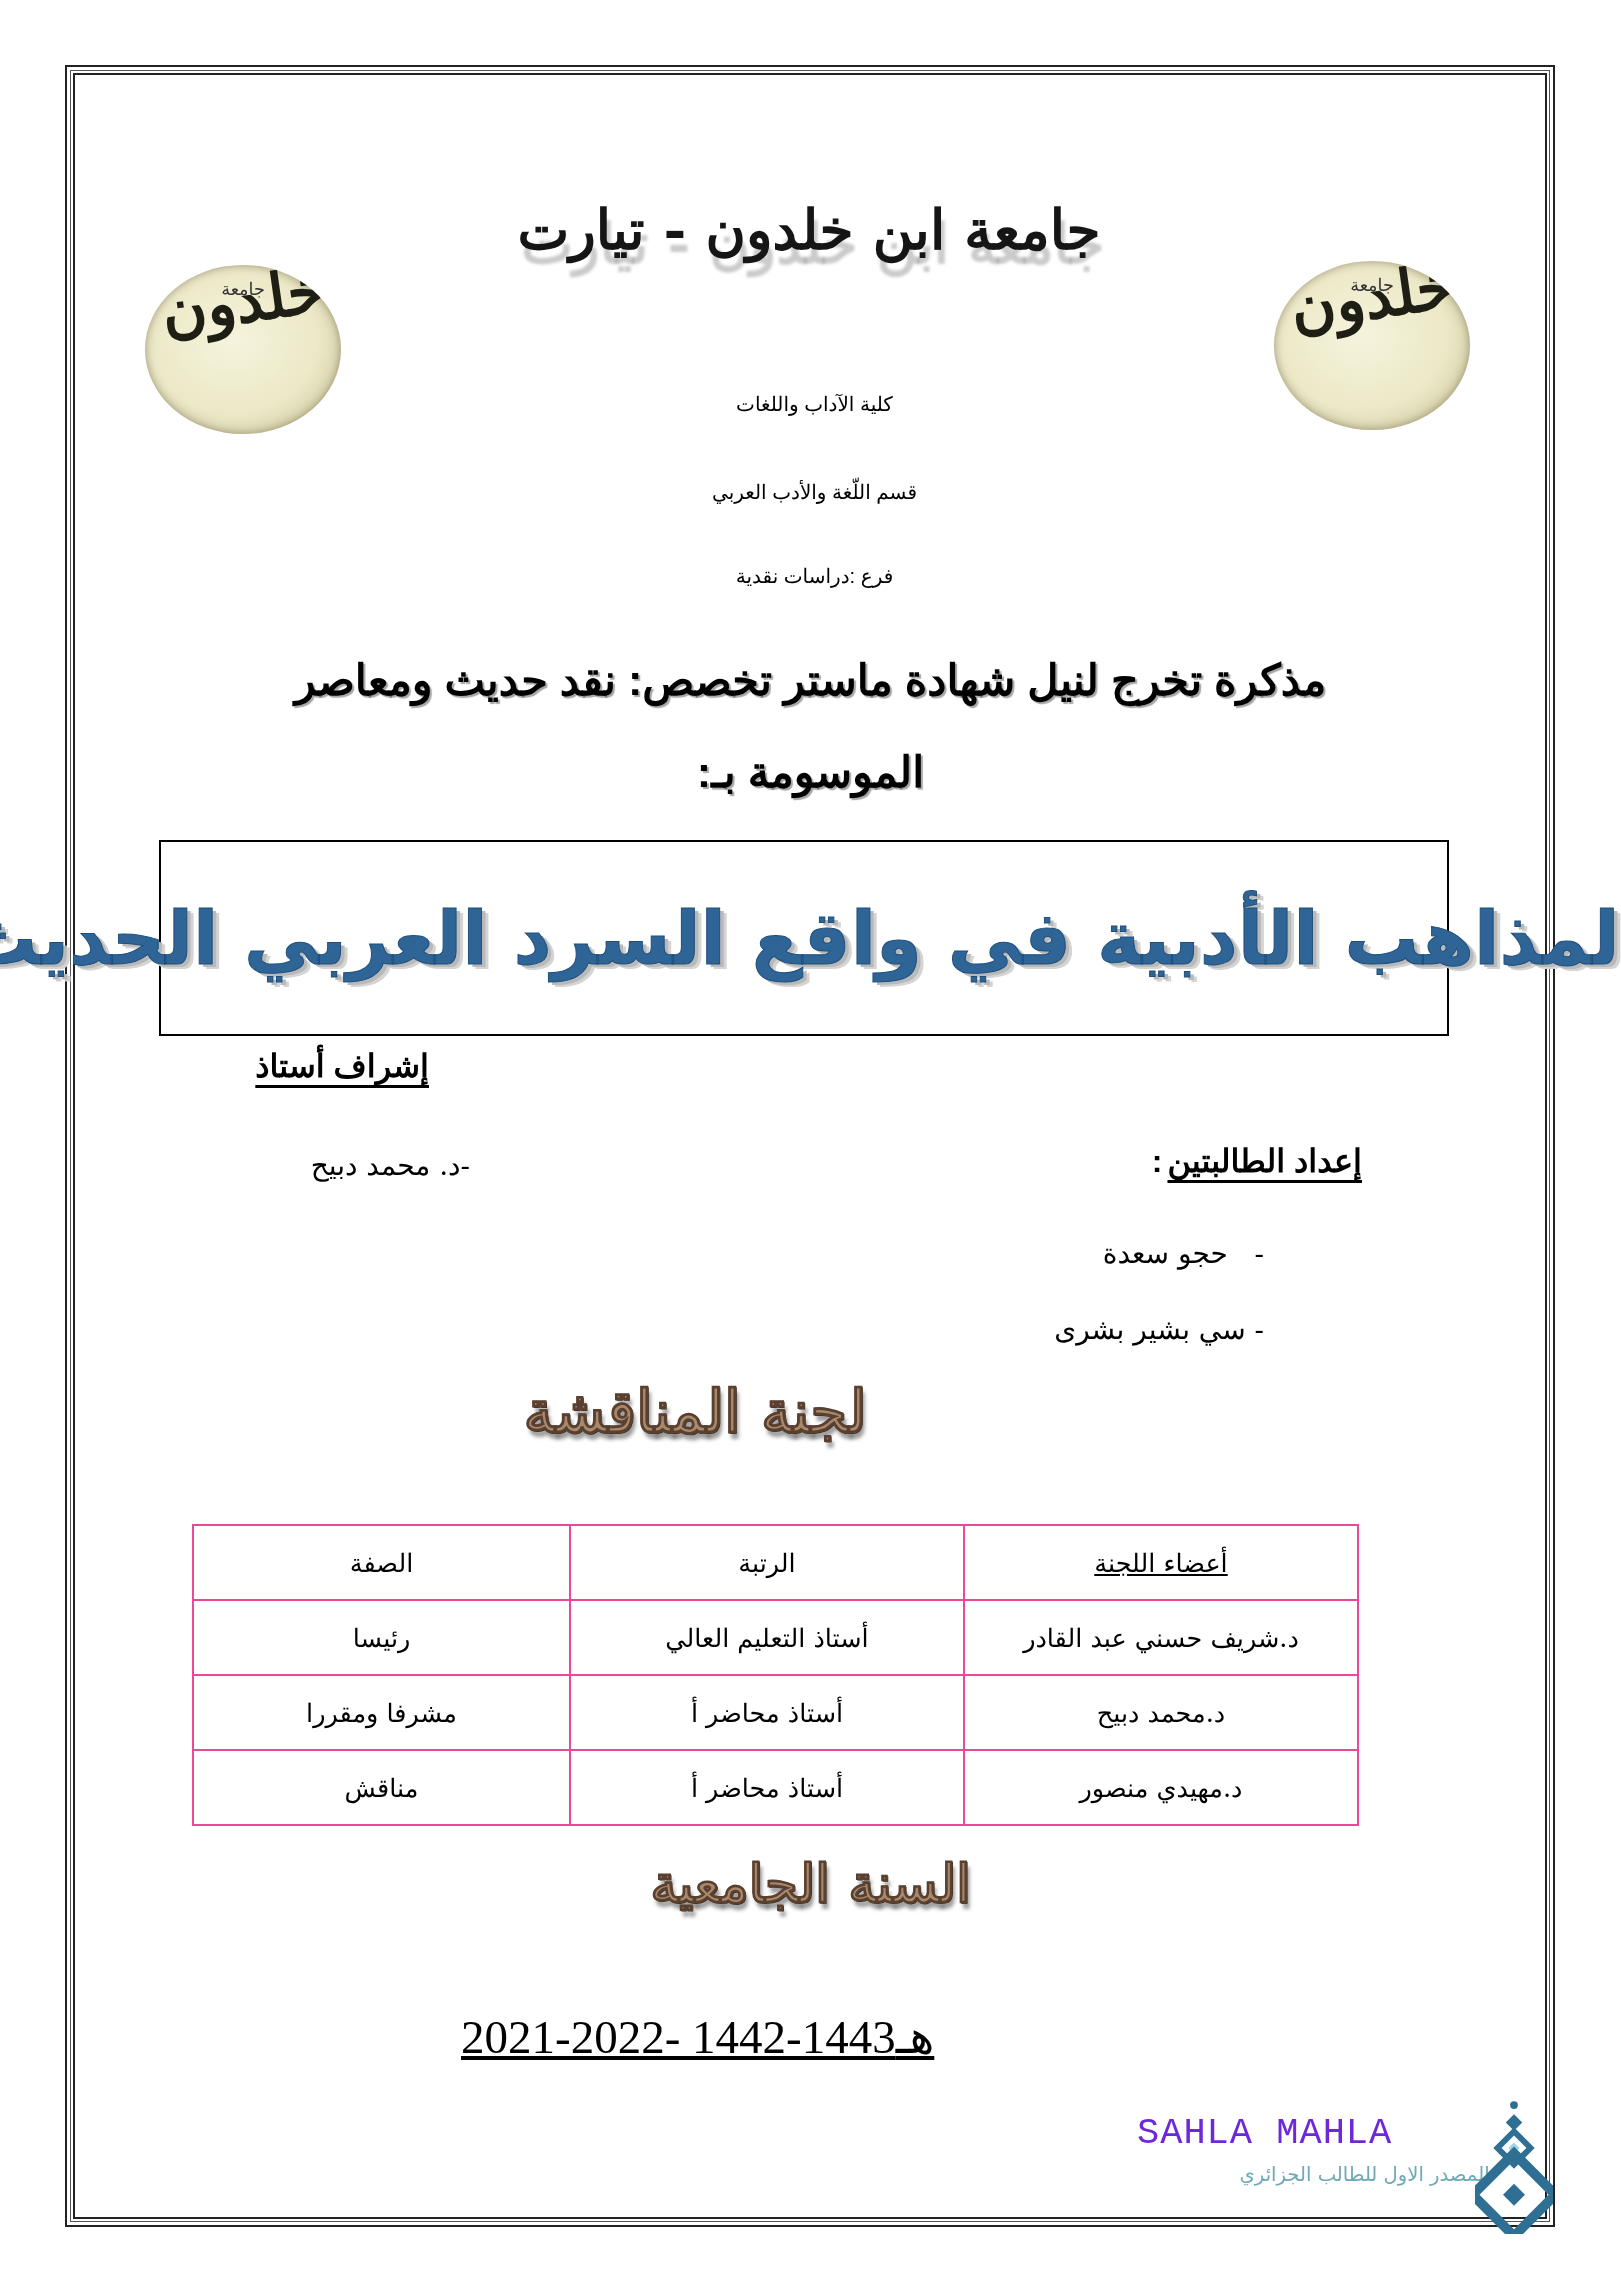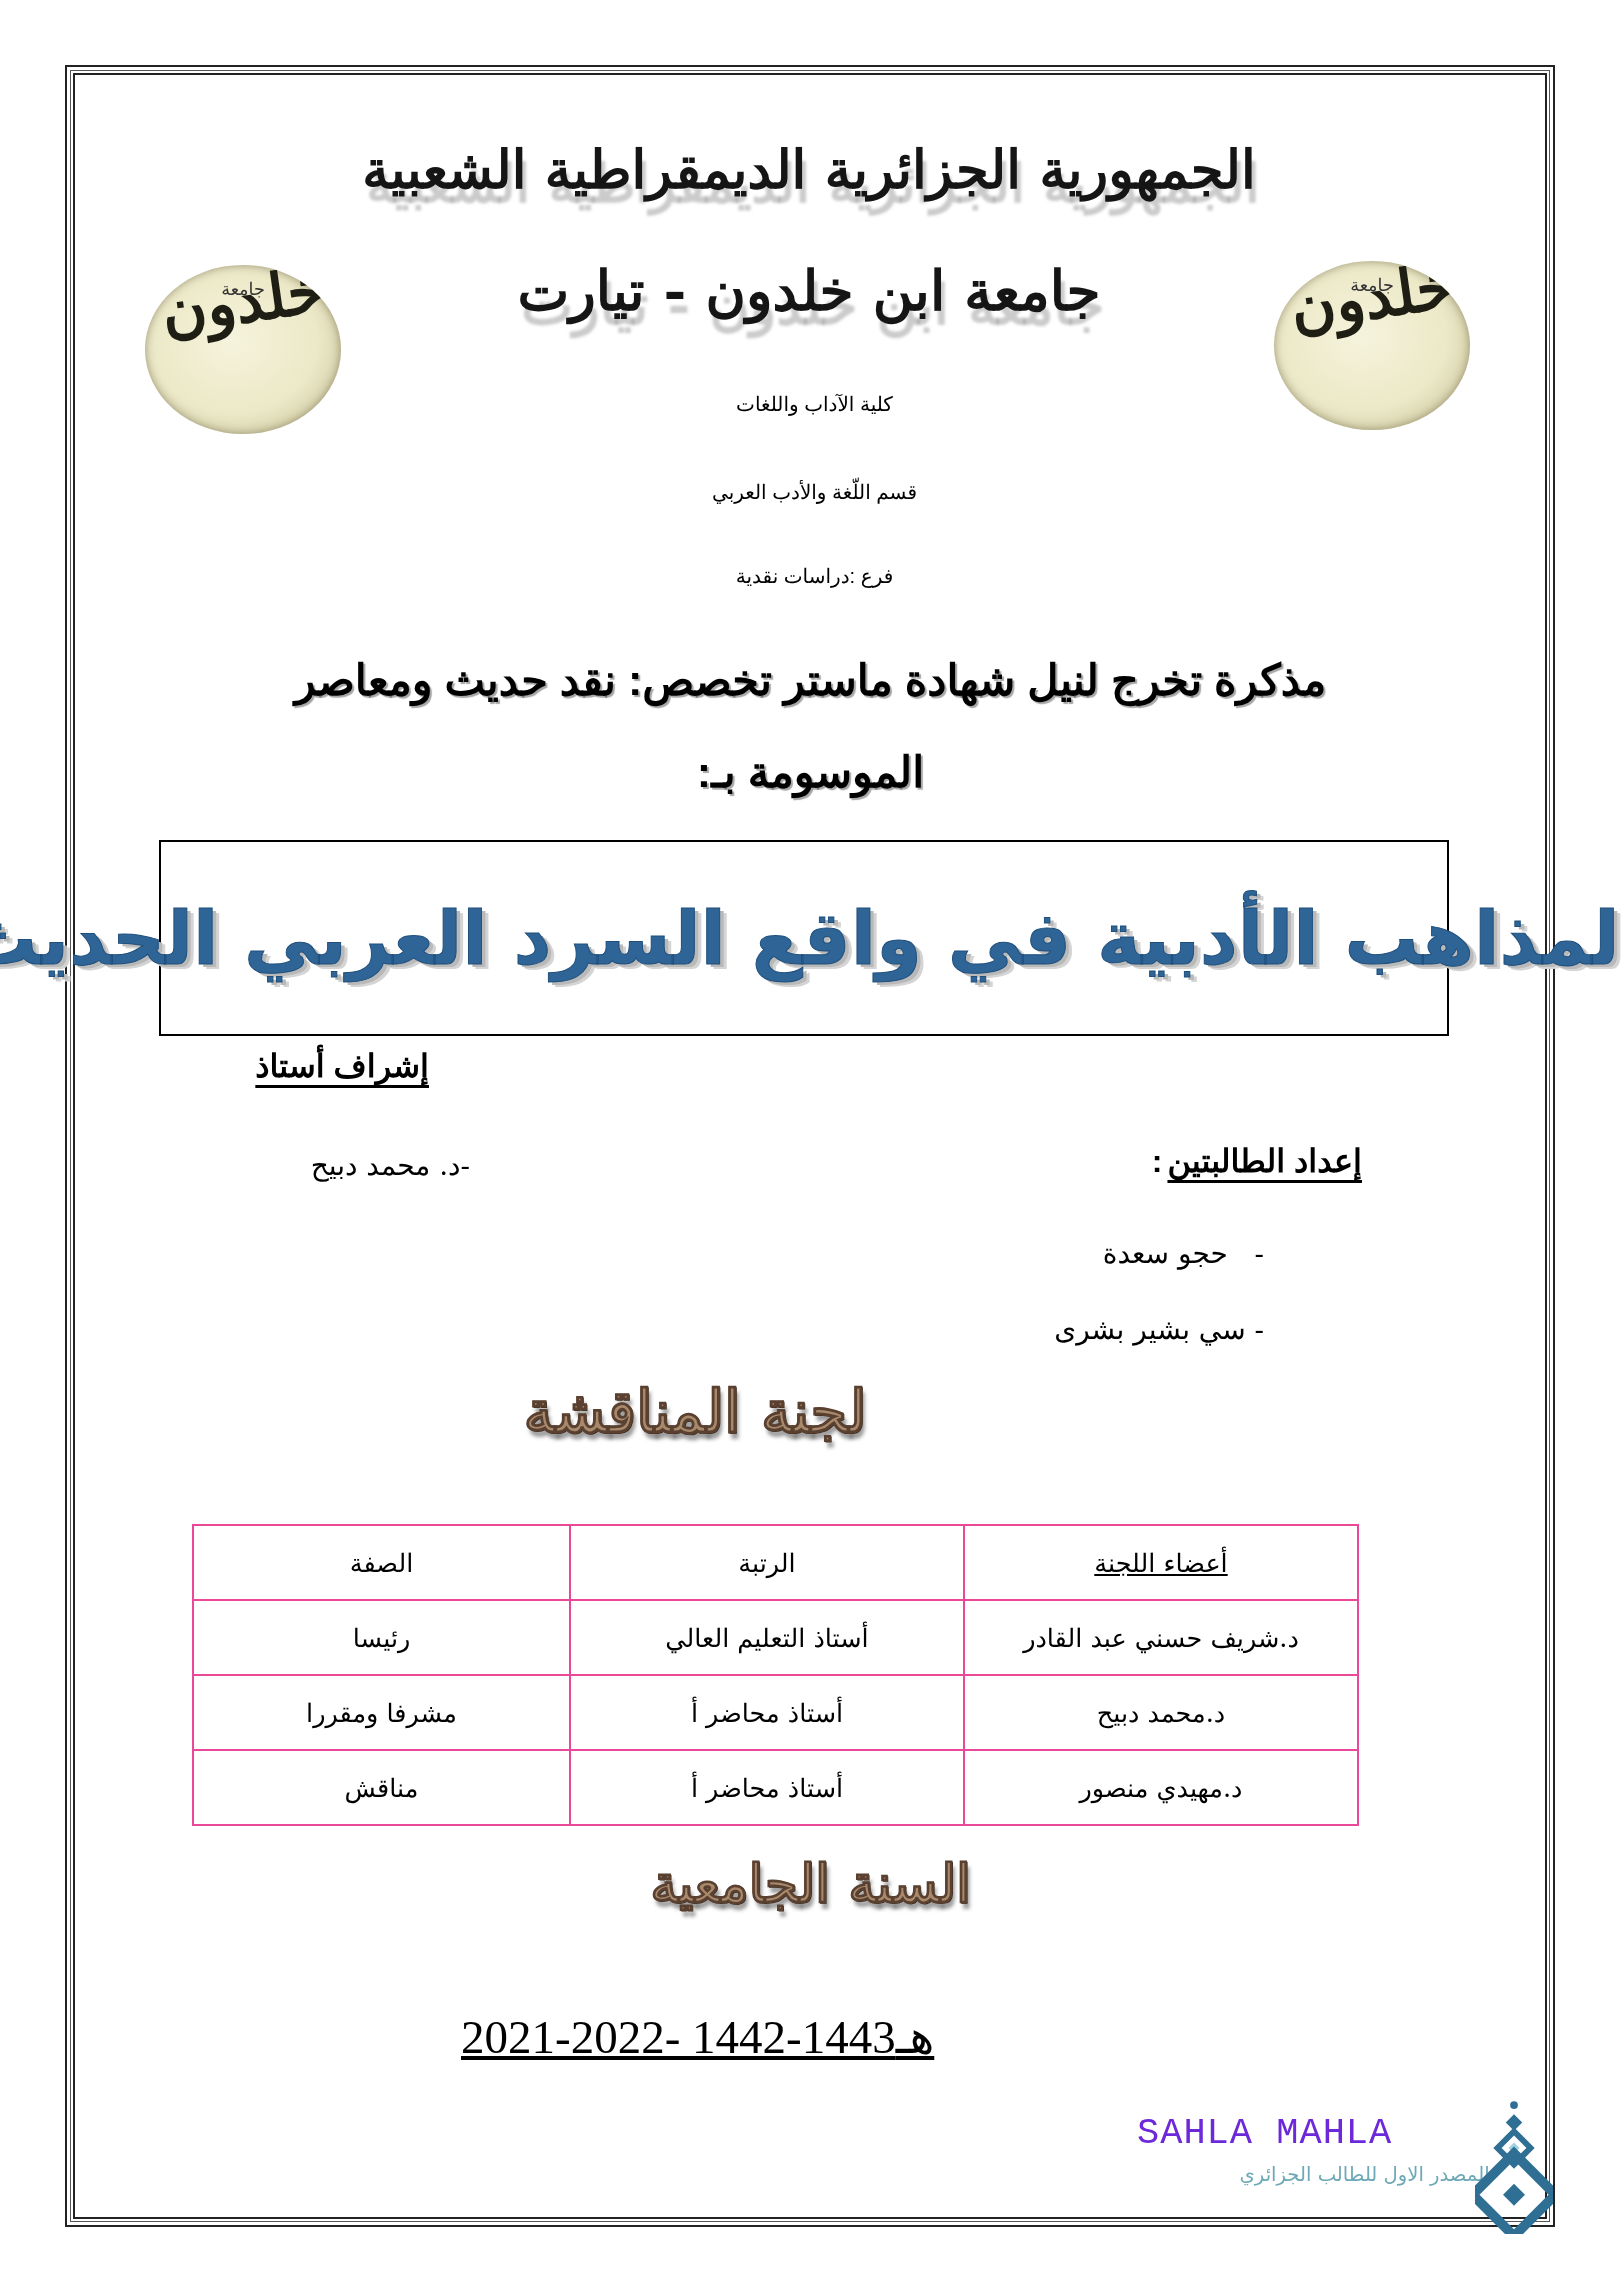--- a/index.html
+++ b/index.html
@@ -106,21 +106,20 @@
     position: absolute; left: 19.6px; top: 51px; width: 333px; text-align: right; white-space: nowrap;
   }
   .wm-logo { position: absolute; left: 338px; top: -14.7px; }
 </style>
 </head>
 <body>
 
 <div class="page-border"></div>
 
 <div class="abs banner rtl">
-  <div class="banner-line">الجمهورية الجزائرية الديمقراطية الشعبية</div>
   <div class="banner-line l3">جامعة ابن خلدون - تيارت</div>
 </div>
 
 <div class="abs medallion" style="left:145px; top:265px;">
   <small>جامعة</small>
   <span>خلدون</span>
 </div>
 <div class="abs medallion" style="left:1274px; top:261px;">
   <small>جامعة</small>
   <span>خلدون</span>

